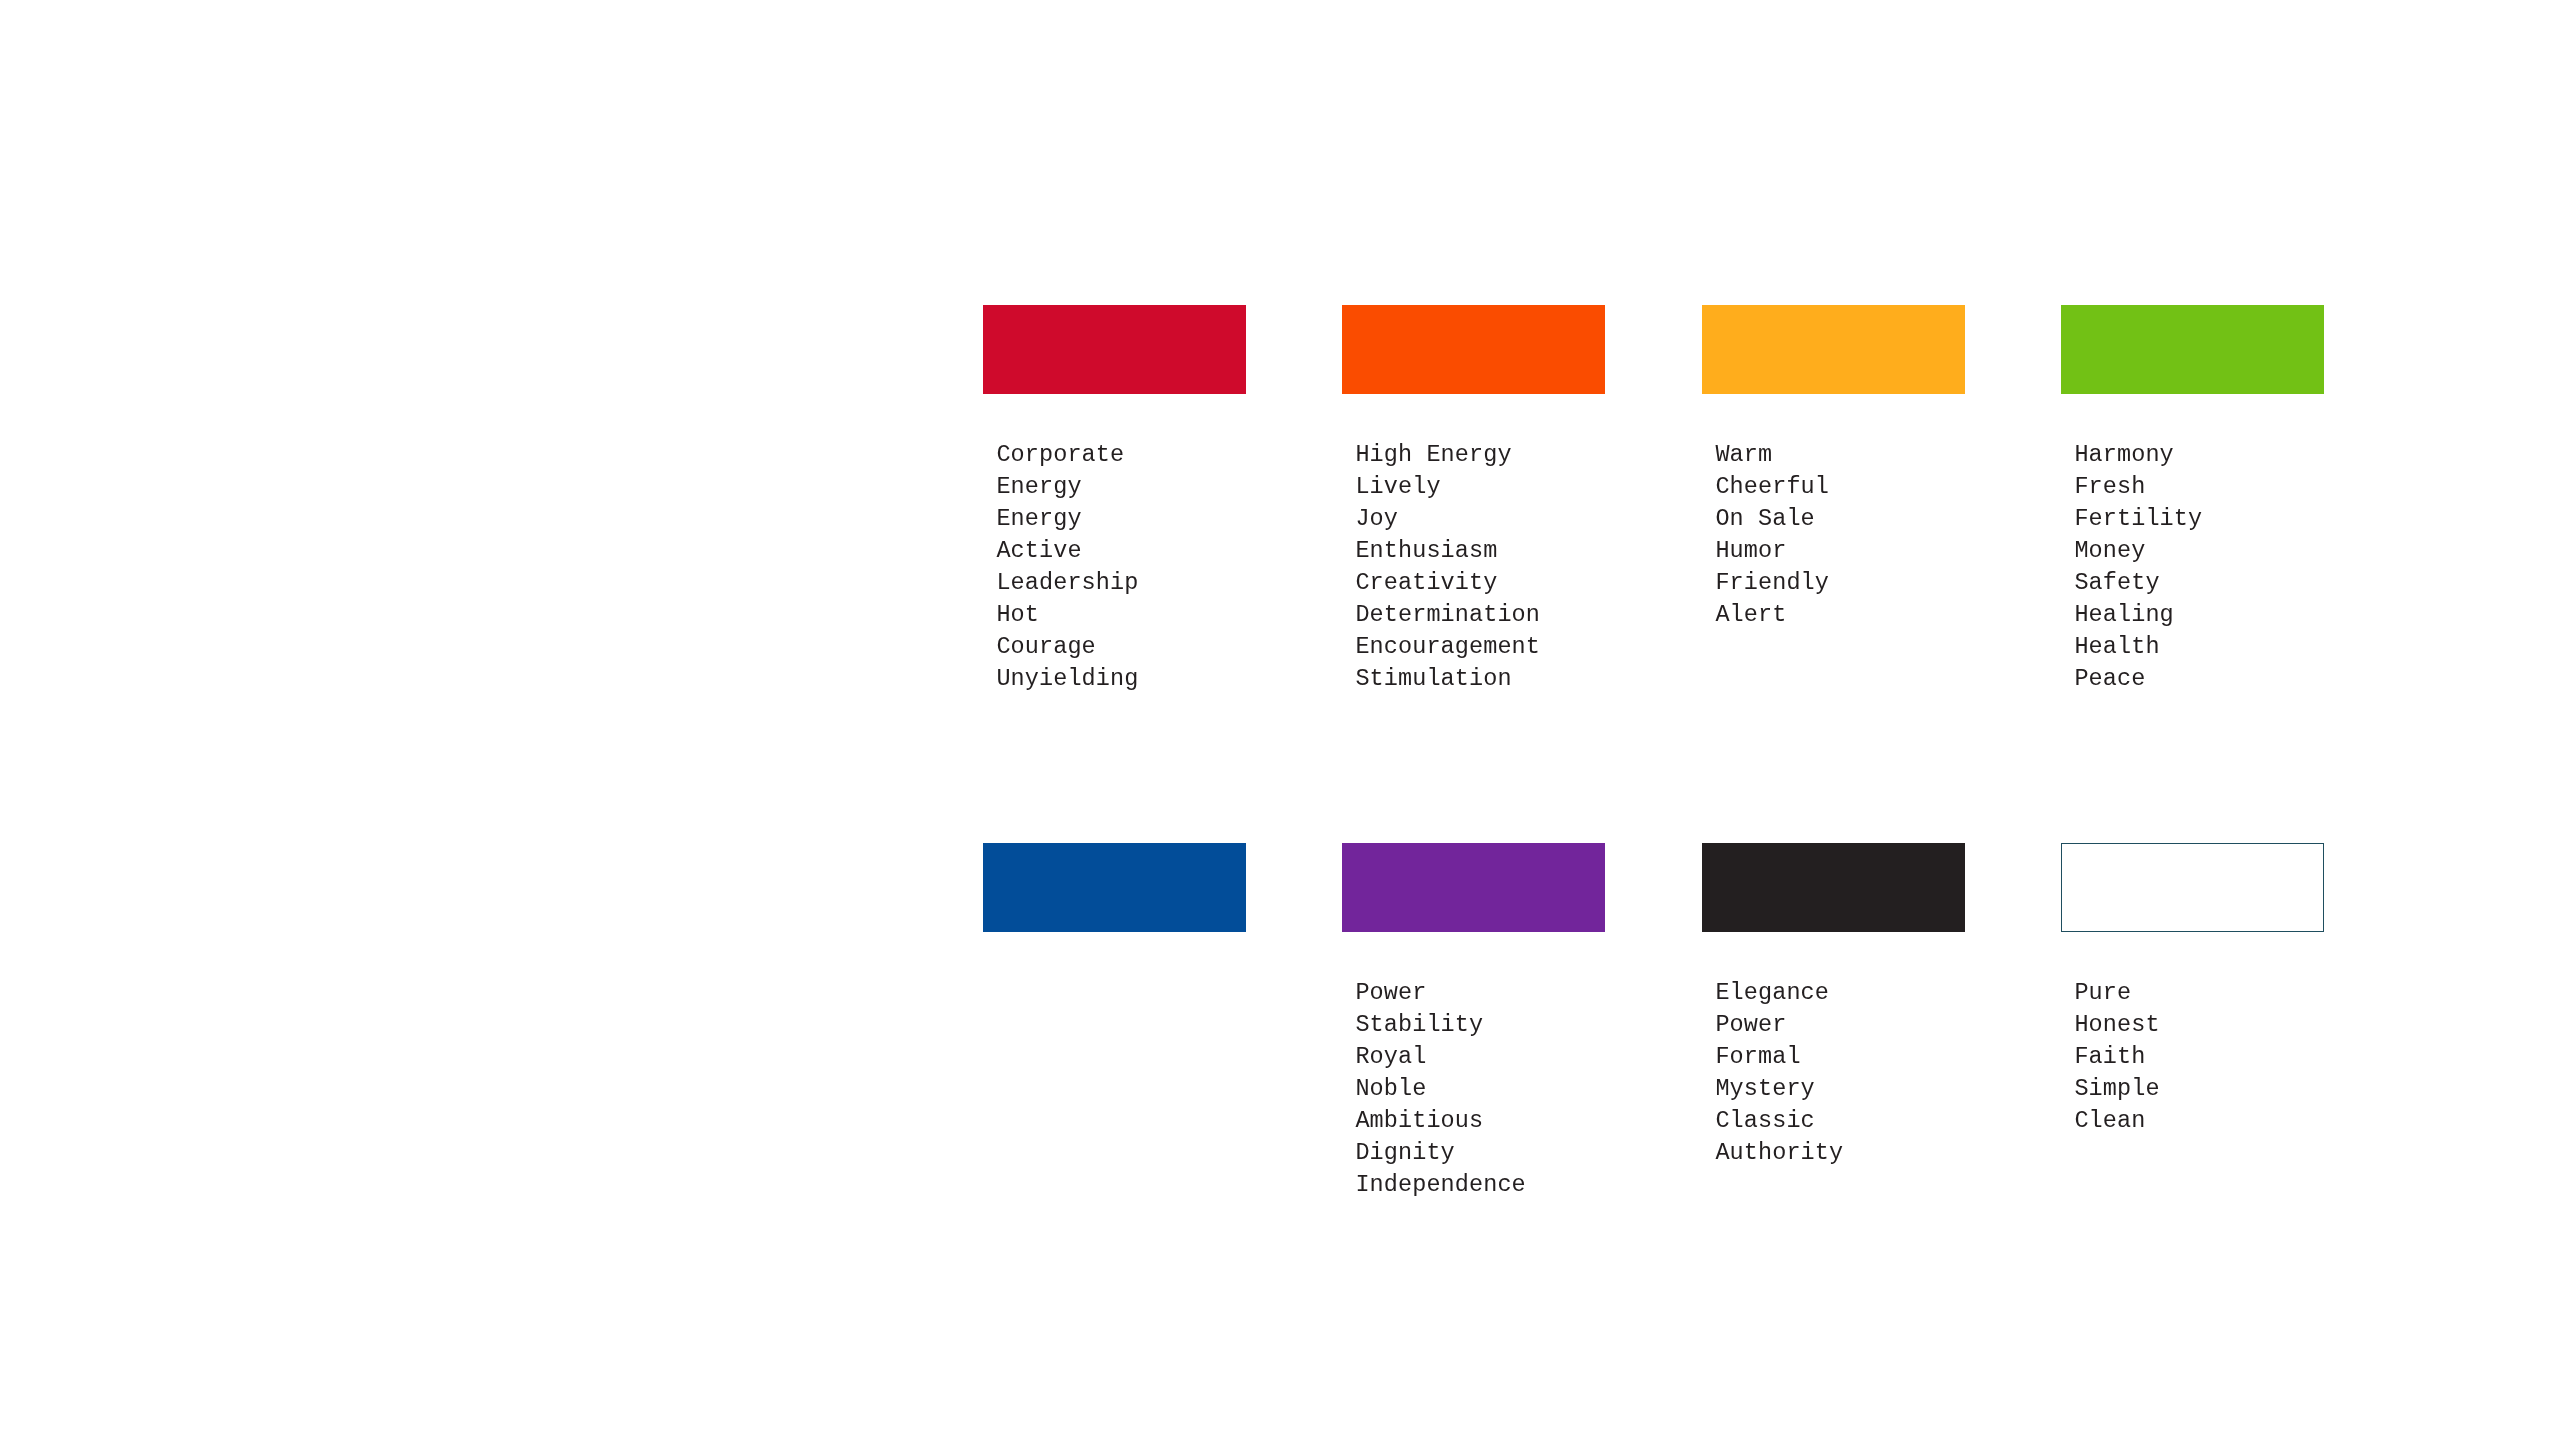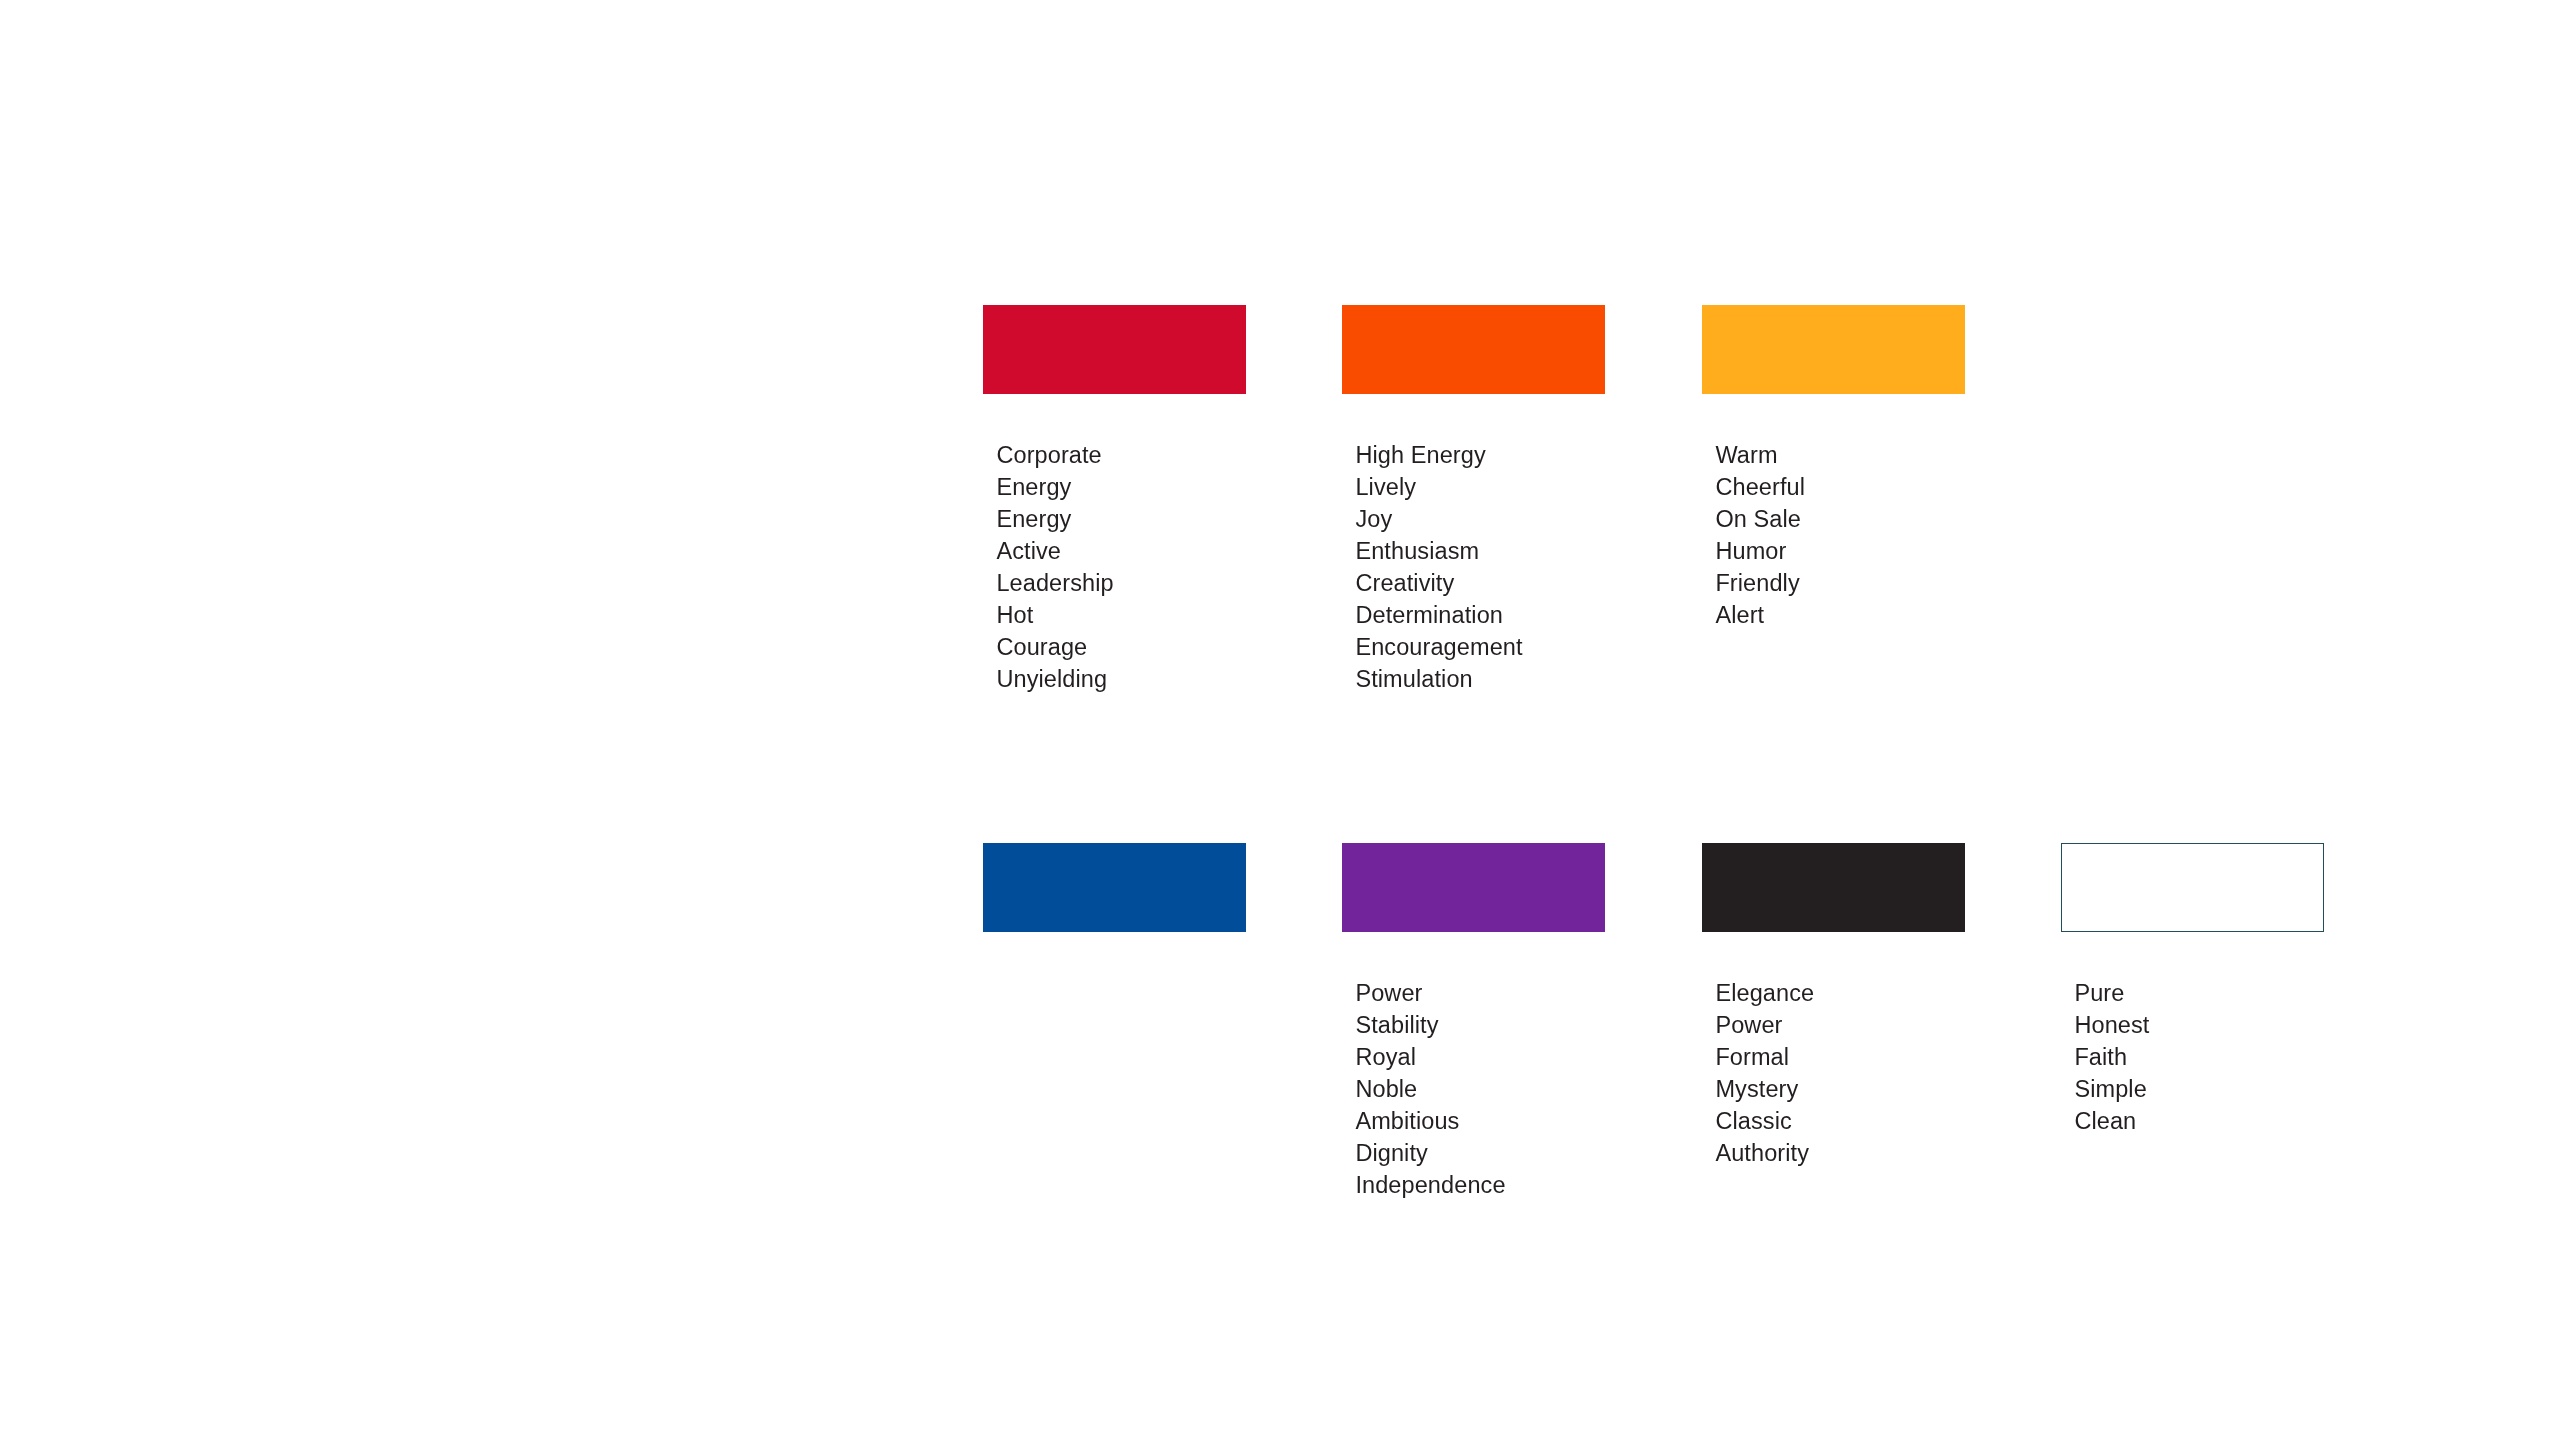--- a/index.html
+++ b/index.html
@@ -95,21 +95,21 @@
   .keyword-list {
     margin: 0;
     padding: 0;
     list-style: none;
     margin-top: 45px;
     margin-left: 13.4px;
   }
 
   .keyword-list li {
     color: #231f20;
-    font-family: Liberation Sans, sans-serif;
+    font-family: Liberation Mono, monospace;
     font-size: 23.5px;
     font-weight: 400;
     line-height: 32px;
     letter-spacing: 0.1px;
     white-space: nowrap;
   }
 </style>
 </head>
 <body style="color: rgb(35, 31, 32);">
 
@@ -152,20 +152,33 @@
             <li>Lively</li>
             <li>Joy</li>
             <li>Enthusiasm</li>
             <li>Creativity</li>
             <li>Determination</li>
             <li>Encouragement</li>
             <li>Stimulation</li>
           </ul>
       </div>
 
+      <div class="col col-3 row-top">
+        <div class="swatch" style="background: rgb(114, 193, 21);"></div>
+        <ul class="keyword-list">
+            <li>Harmony</li>
+            <li>Fresh</li>
+            <li>Fertility</li>
+            <li>Money</li>
+            <li>Safety</li>
+            <li>Healing</li>
+            <li>Health</li>
+            <li>Peace</li>
+          </ul>
+      </div>
 
       <div class="col col-0 row-bottom">
         <div class="swatch" style="background: rgb(2, 77, 153);"></div>
       </div>
 
       <div class="col col-1 row-bottom">
         <div class="swatch" style="background: rgb(114, 37, 155);"></div>
         <ul class="keyword-list">
             <li>Power</li>
             <li>Stability</li>

